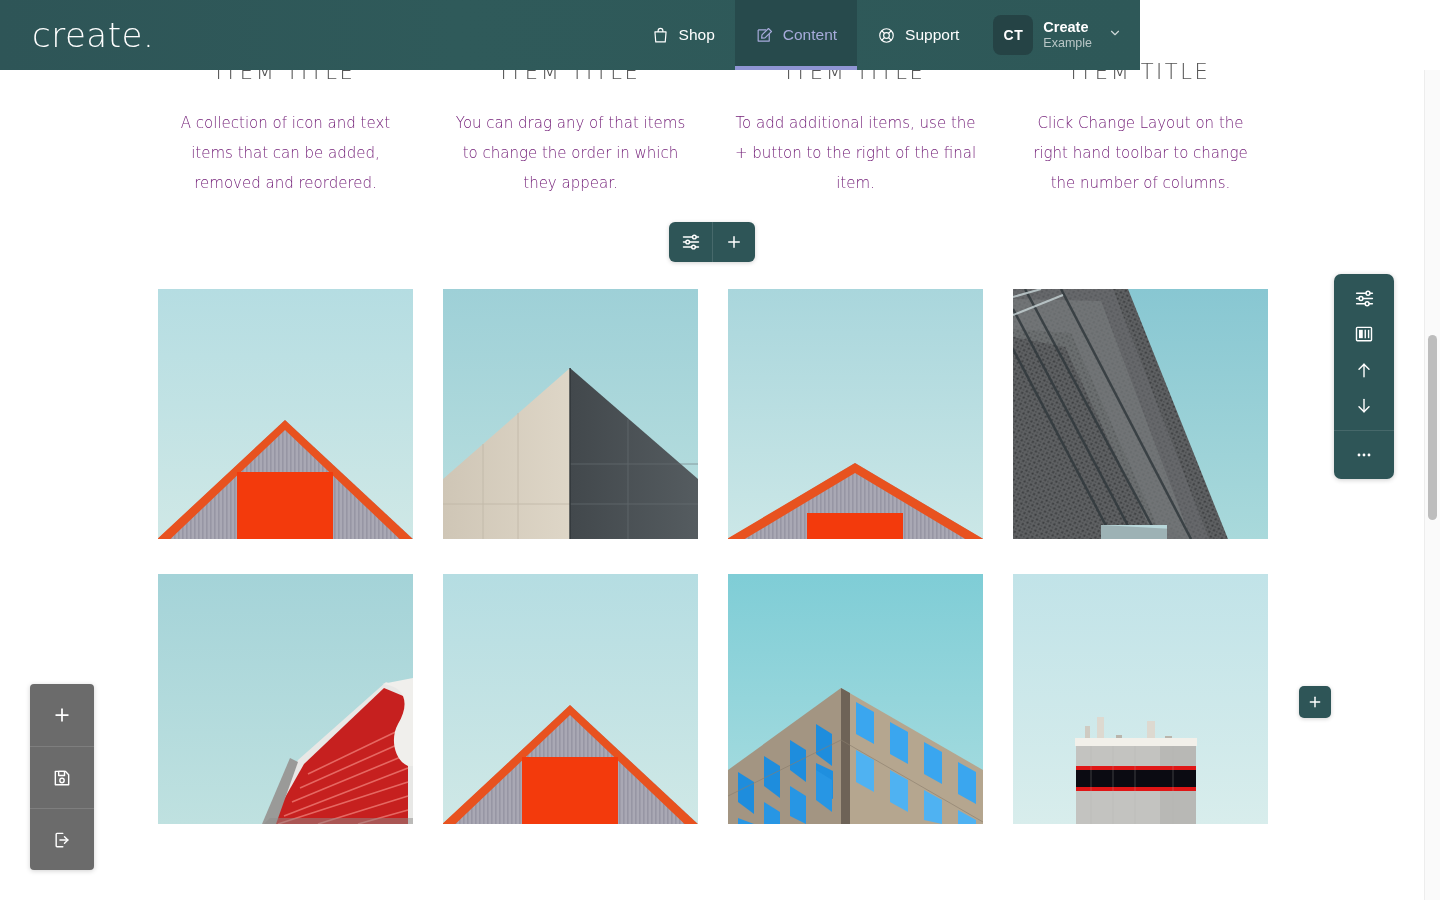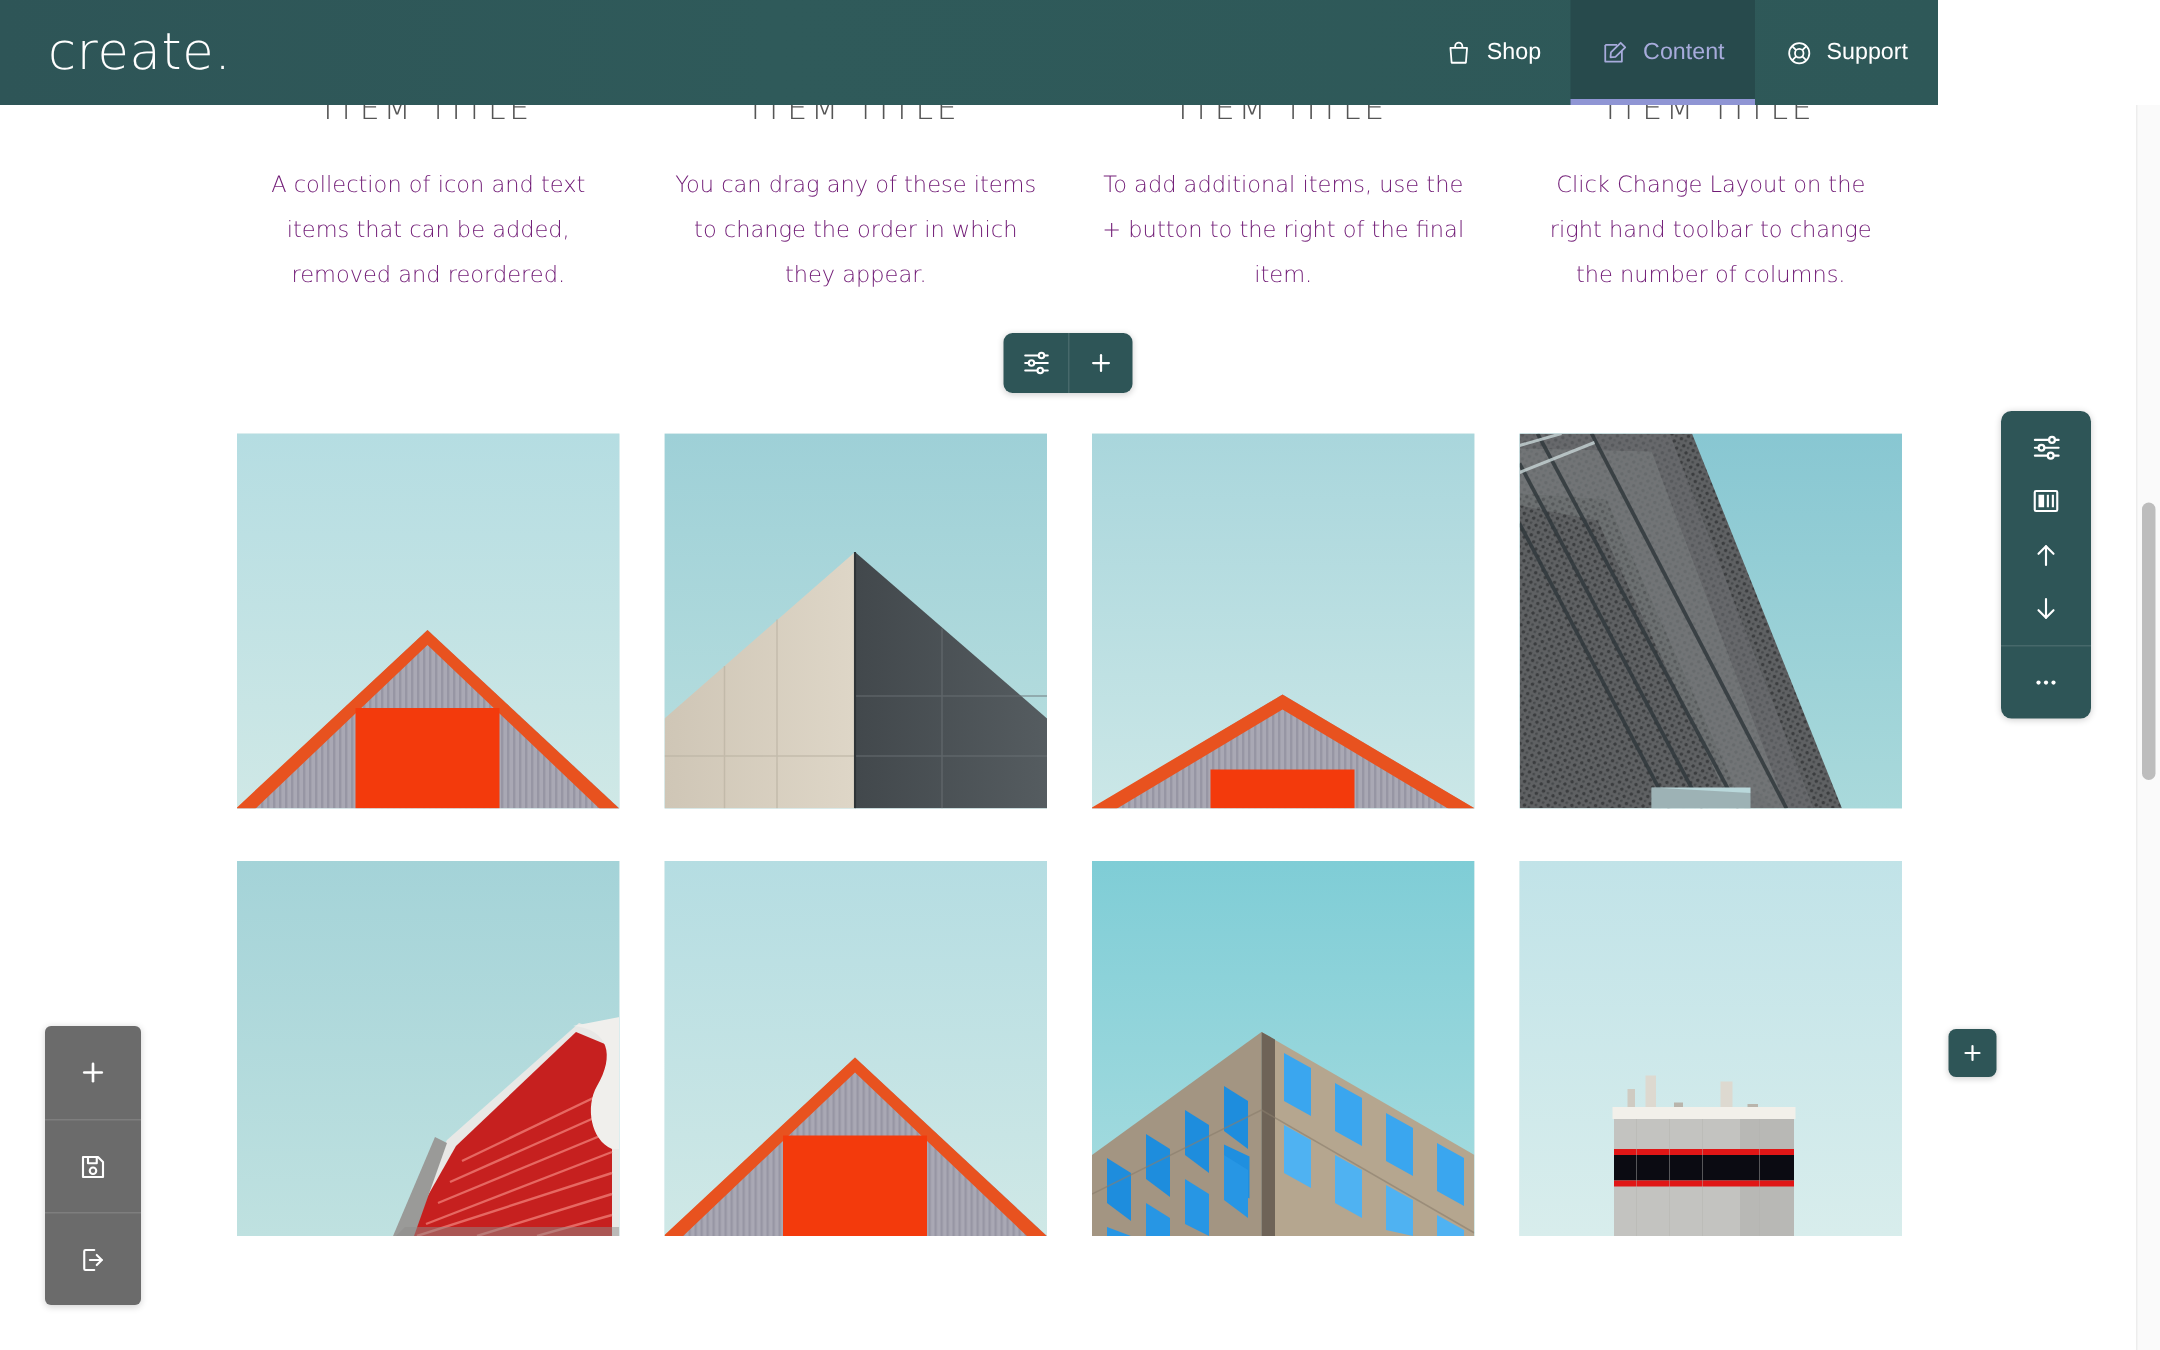--- a/index.html
+++ b/index.html
@@ -9,21 +9,21 @@
     height: 900px;
     overflow: hidden;
     font-family: "Liberation Sans", sans-serif;
     background: #ffffff;
   }
 
   
   .topbar {
     position: absolute;
     top: 0; left: 0;
-    width: 1292px;
+    width: 1140px;
     height: 70px;
     background: #2d5css;
     background: linear-gradient(90deg, #2e5557 0%, #2f5a5a 40%, #2e5858 100%);
     background-color: #2e5657;
     display: flex;
     align-items: center;
     z-index: 50;
   }
   .logo {
     margin-left: 32px;
@@ -267,21 +267,21 @@
 
   <div class="grid">
 
     <div class="text-row">
       <div class="col">
         <div class="item-title">ITEM TITLE</div>
         <div class="item-body">A collection of icon and text items that can be added, removed and reordered.</div>
       </div>
       <div class="col">
         <div class="item-title">ITEM TITLE</div>
-        <div class="item-body">You can drag any of these items to change the order in which they appear.</div>
+        <div class="item-body">You can drag any of that items to change the order in which they appear.</div>
       </div>
       <div class="col">
         <div class="item-title">ITEM TITLE</div>
         <div class="item-body">To add additional items, use the + button to the right of the final item.</div>
       </div>
       <div class="col">
         <div class="item-title">ITEM TITLE</div>
         <div class="item-body">Click Change Layout on the right hand toolbar to change the number of columns.</div>
       </div>
     </div>
@@ -657,15 +657,27 @@
         <circle cx="12" cy="12" r="8.5"></circle>
           <circle cx="12" cy="12" r="3.6"></circle>
         <line x1="6" y1="6" x2="9.4" y2="9.4"></line>
           <line x1="14.6" y1="14.6" x2="18" y2="18"></line>
         <line x1="18" y1="6" x2="14.6" y2="9.4"></line>
           <line x1="9.4" y1="14.6" x2="6" y2="18"></line>
       </svg>
       <span class="nav-label">Support</span>
     </div>
 
+    <div class="account">
+      <div class="avatar">CT</div>
+      <div class="account-text">
+        <div class="account-name">Create</div>
+        <div class="account-sub">Example</div>
+      </div>
+      <span class="chev">
+        <svg width="14" height="14" viewBox="0 0 24 24" fill="none" stroke="#cdd8d8" stroke-width="2" stroke-linecap="round" stroke-linejoin="round">
+          <polyline points="6,9 12,15 18,9"></polyline>
+        </svg>
+      </span>
+    </div>
 
   </div>
 </div>
 
 </body></html>

